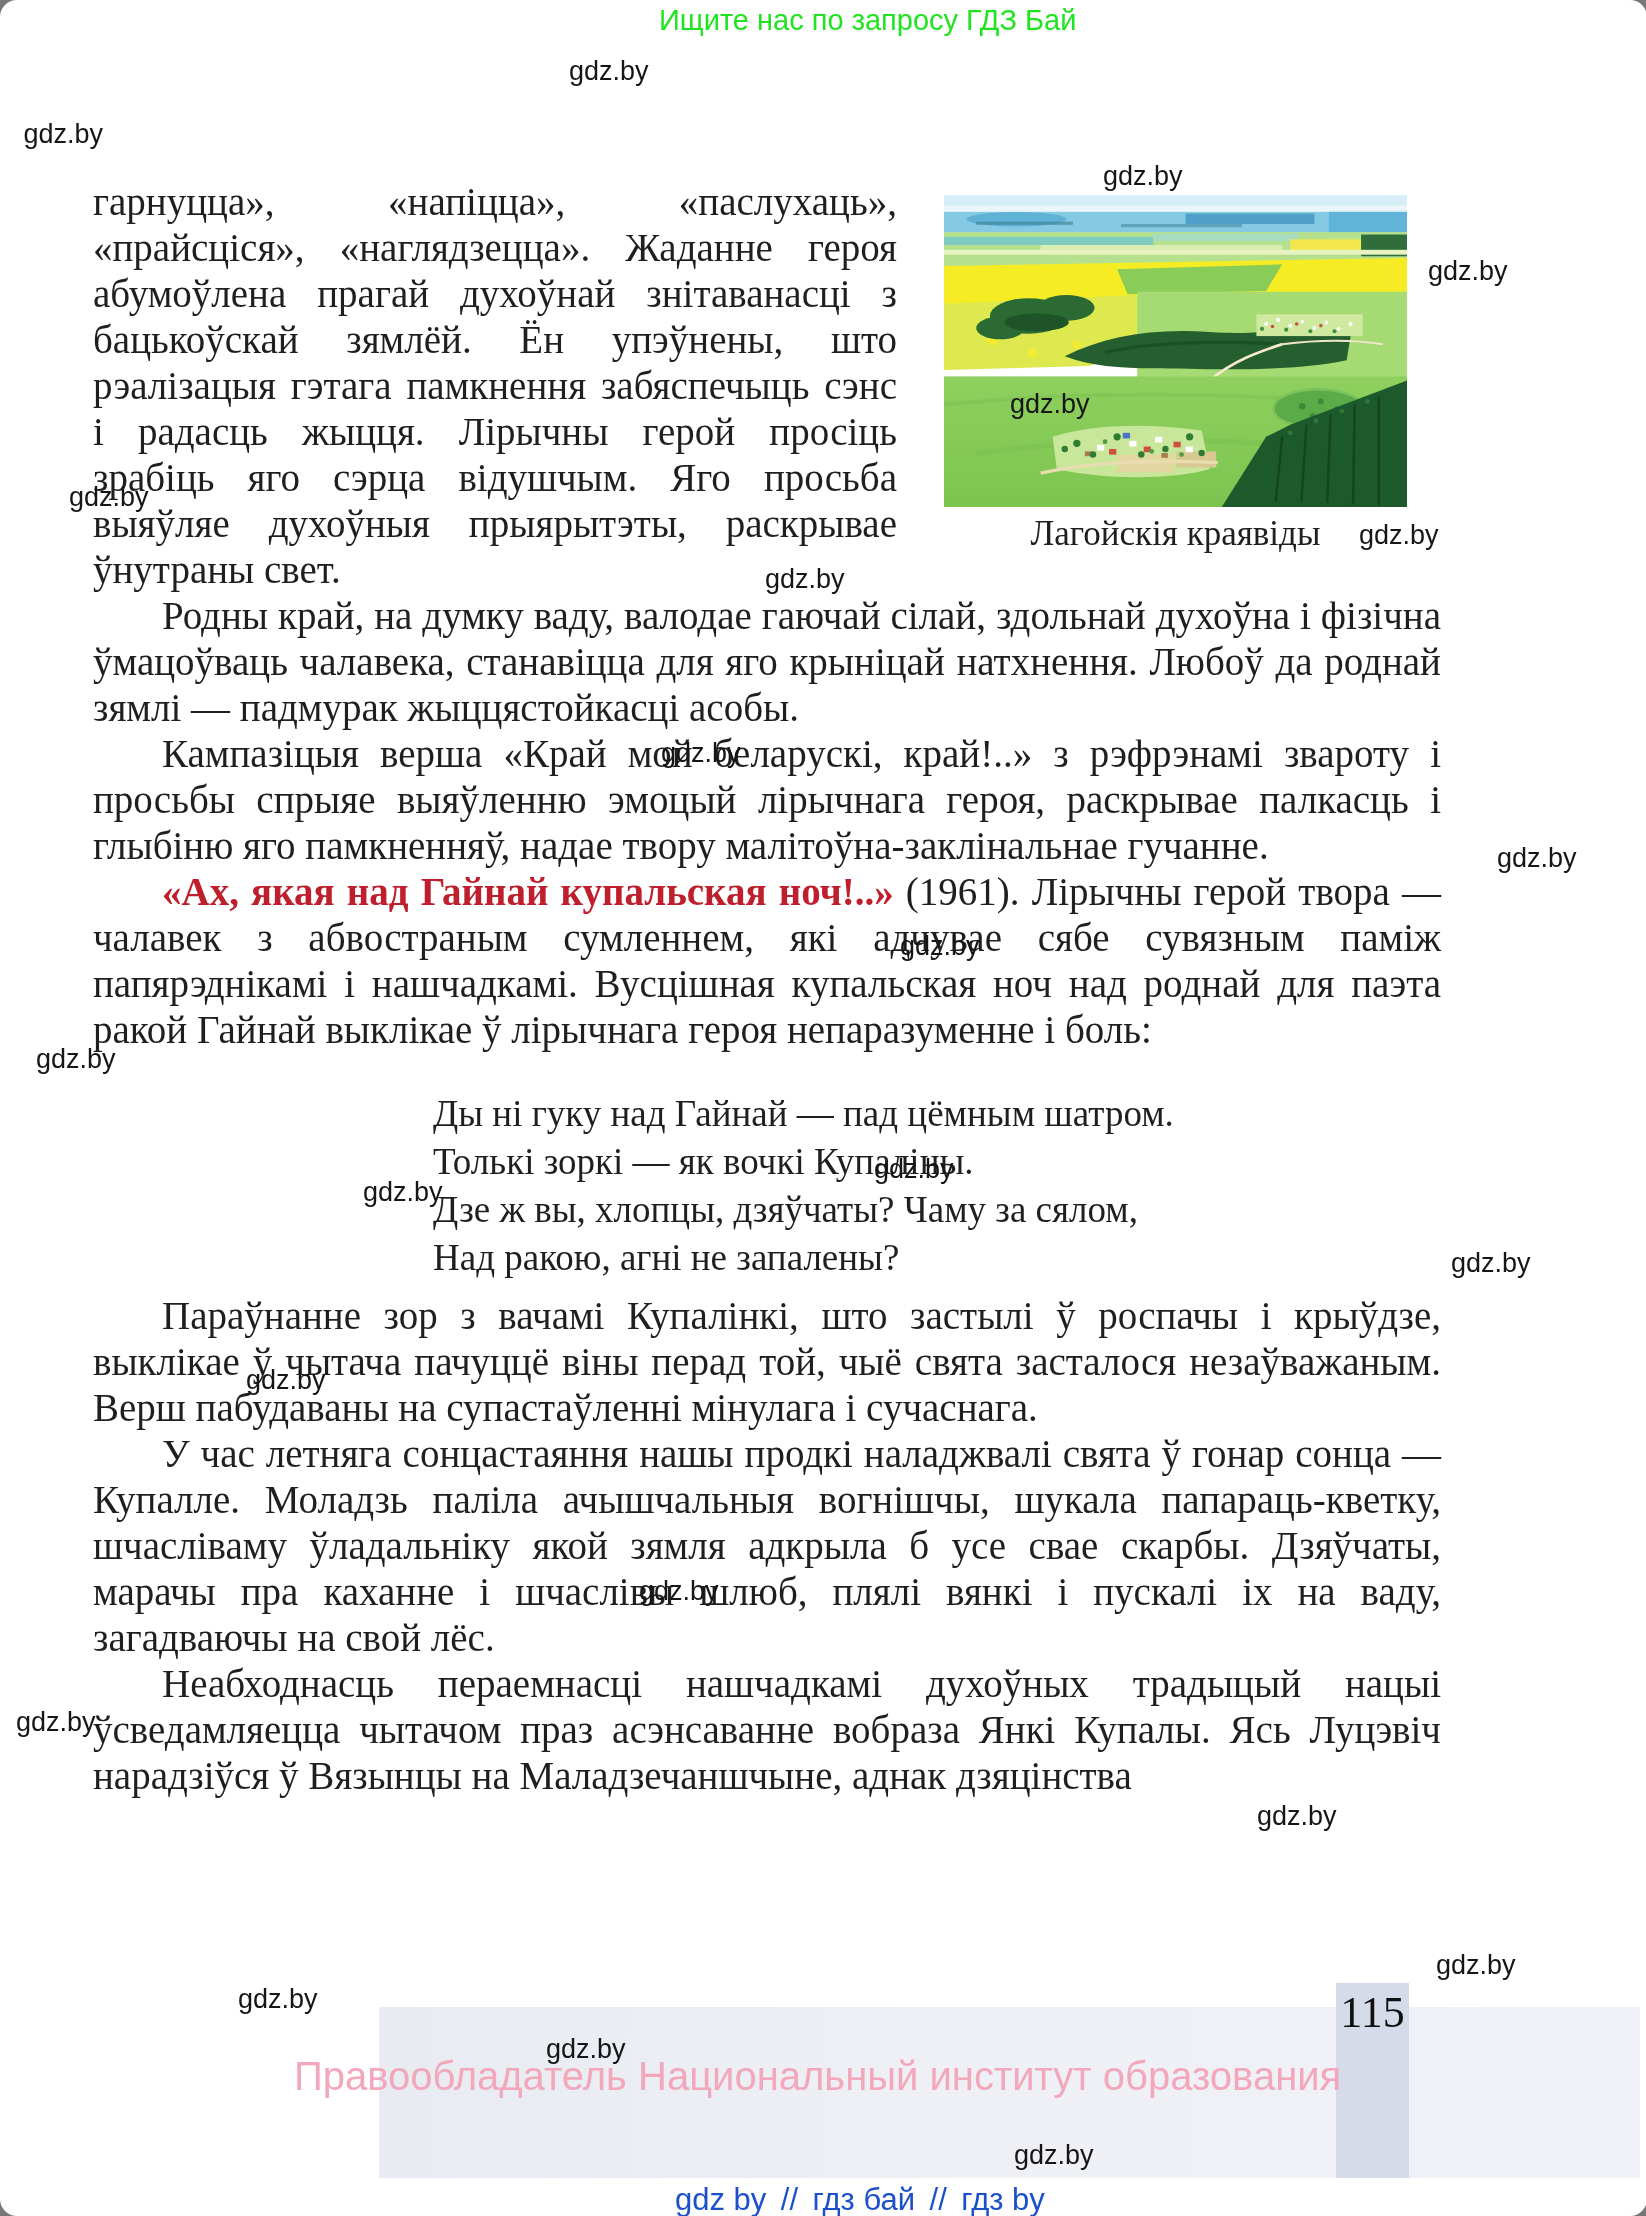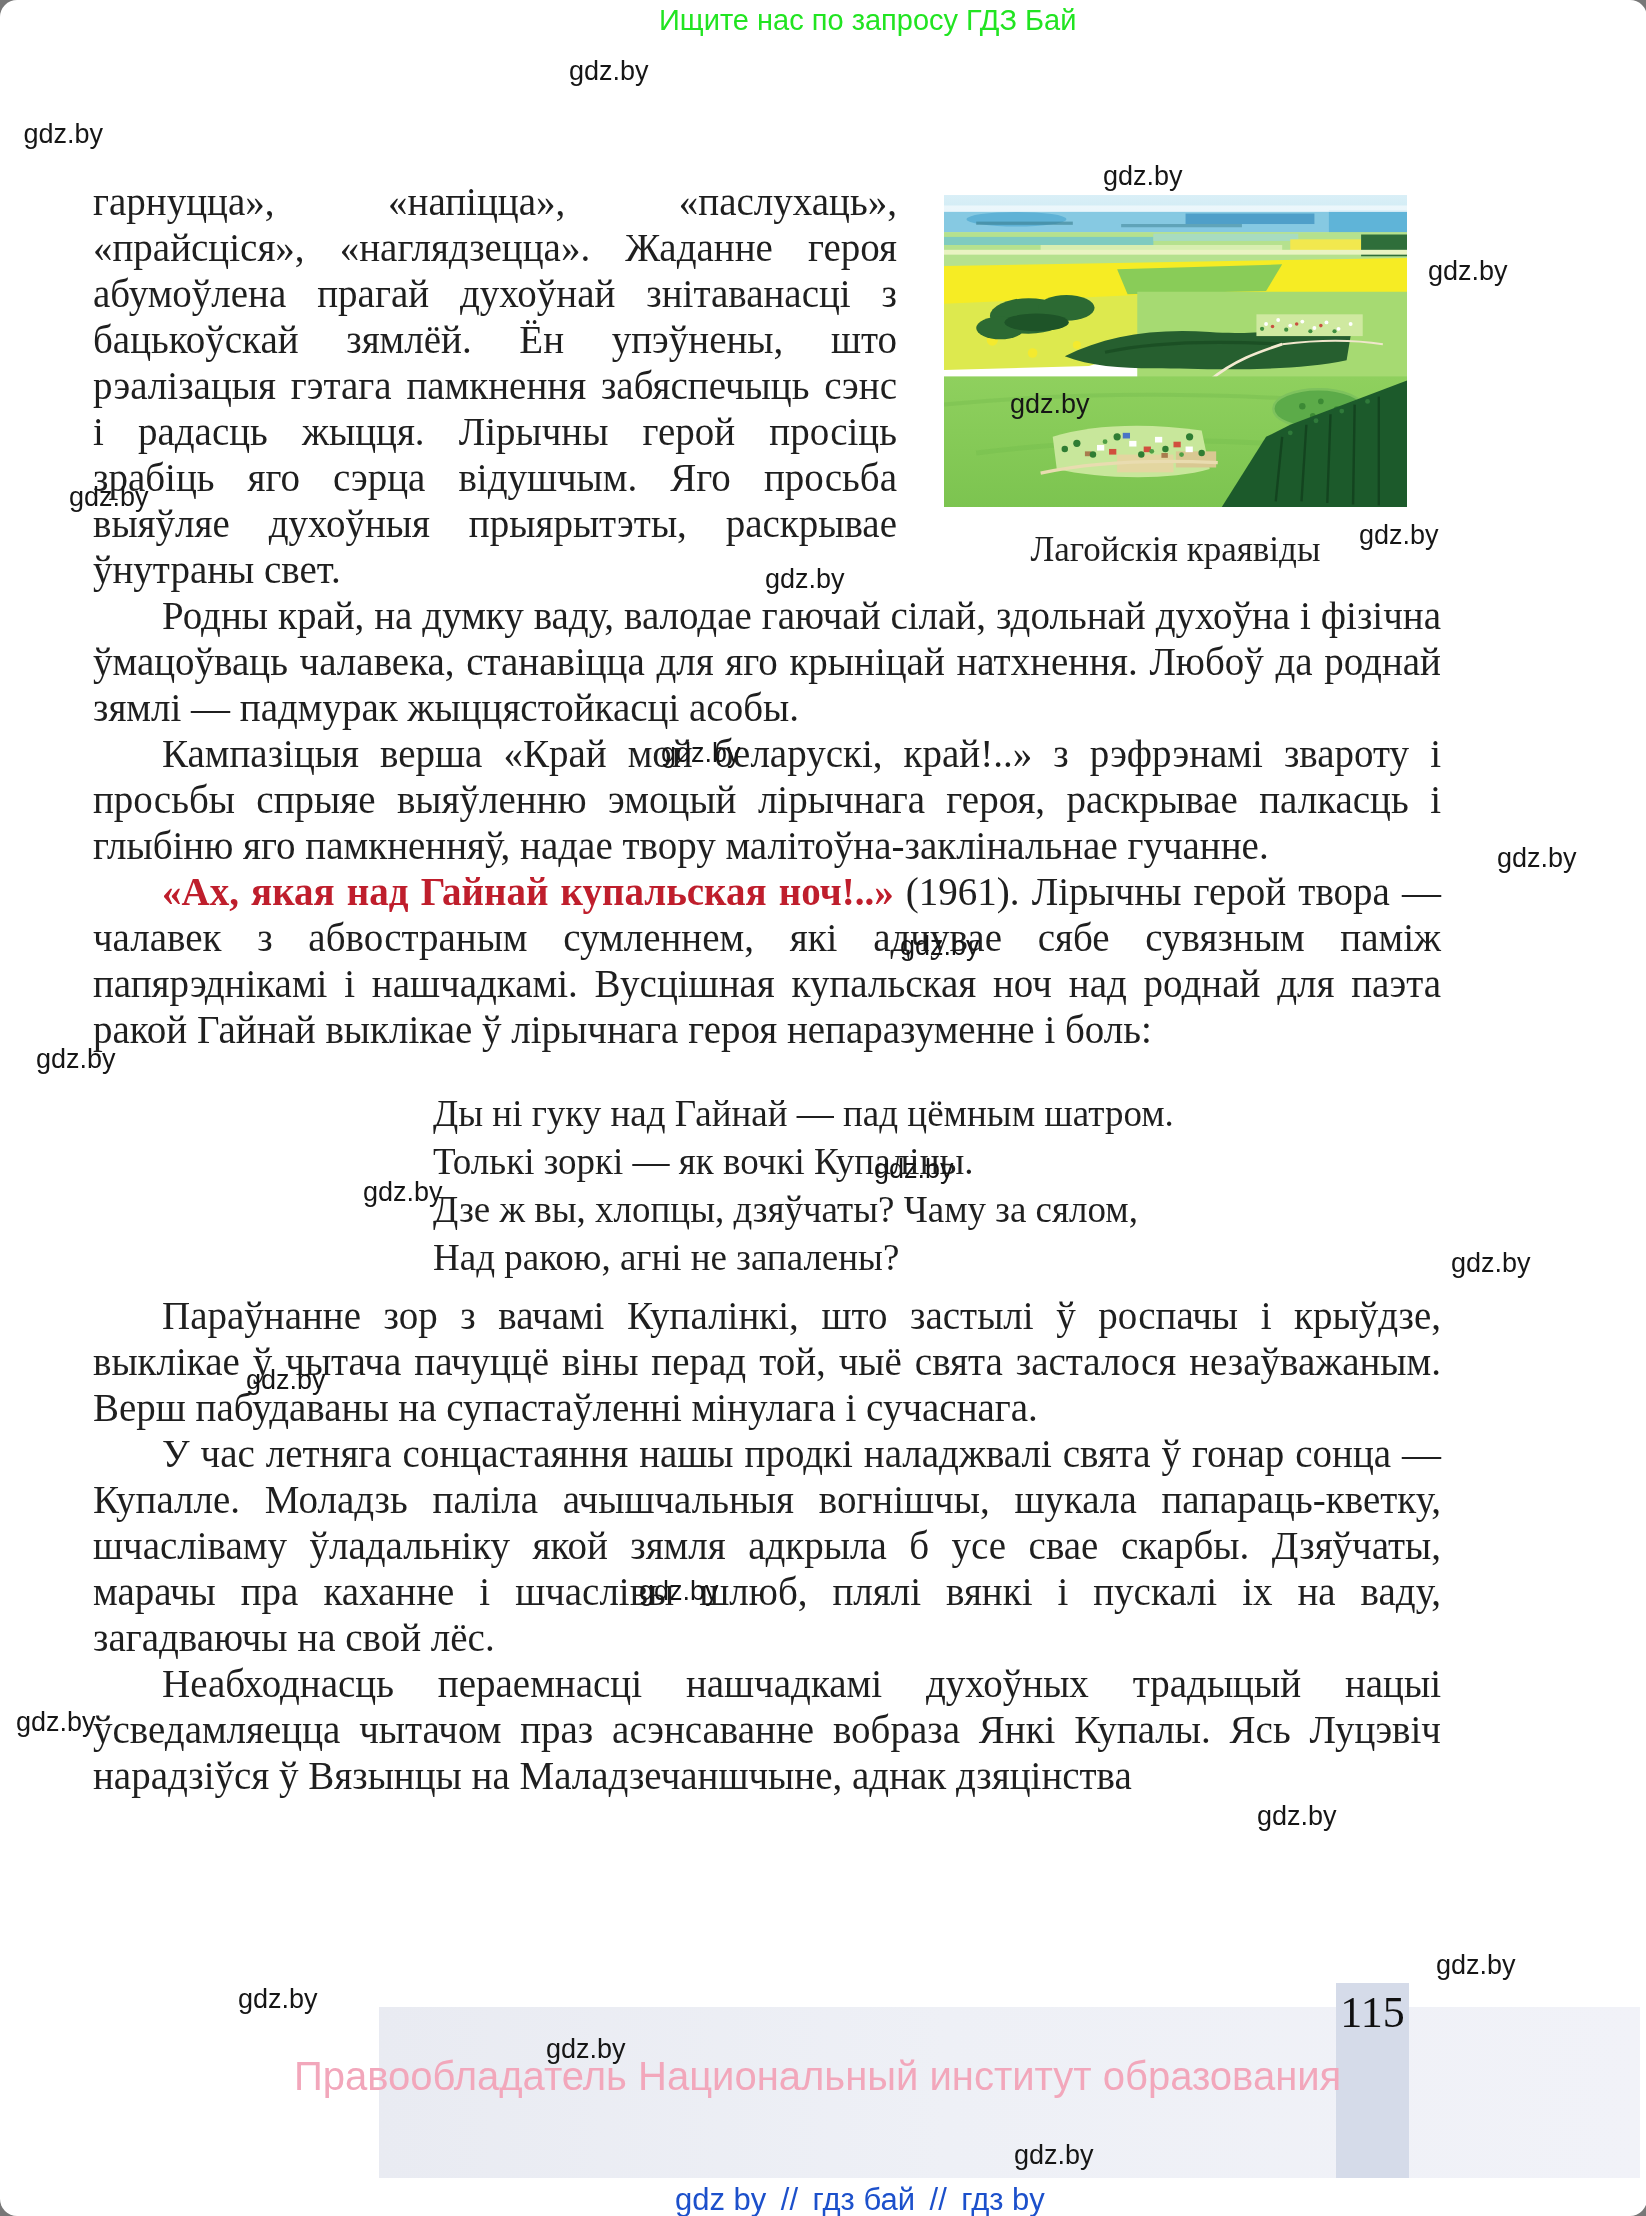--- a/index.html
+++ b/index.html
@@ -38,21 +38,21 @@
   .lead-red{color:var(--accent-red,#bf1e2c);font-weight:bold;}
   .verse{margin:37px 0 11.3px 340px;line-height:48px;font-size:37px;text-align:left;}
   
   figure.photo{
     float:right;width:463px;
     margin:16px 34px 21px 47px;
     padding:0;
   }
   figure.photo svg{display:block;width:463px;height:312px;}
   figure.photo figcaption{
-    margin-top:24px;text-align:center;
+    margin-top:8px;text-align:center;
     font-size:35px;line-height:1.1;text-indent:0;
   }
   
   .bottom-band{
     position:absolute;left:379px;top:2007px;width:1261px;height:171px;
     background:linear-gradient(90deg,#e9ebf2 0%,#eef0f6 45%,#f1f2f8 100%);
     z-index:1;
   }
   .page-strip{
     position:absolute;left:1336px;top:1983px;width:73px;height:195px;

